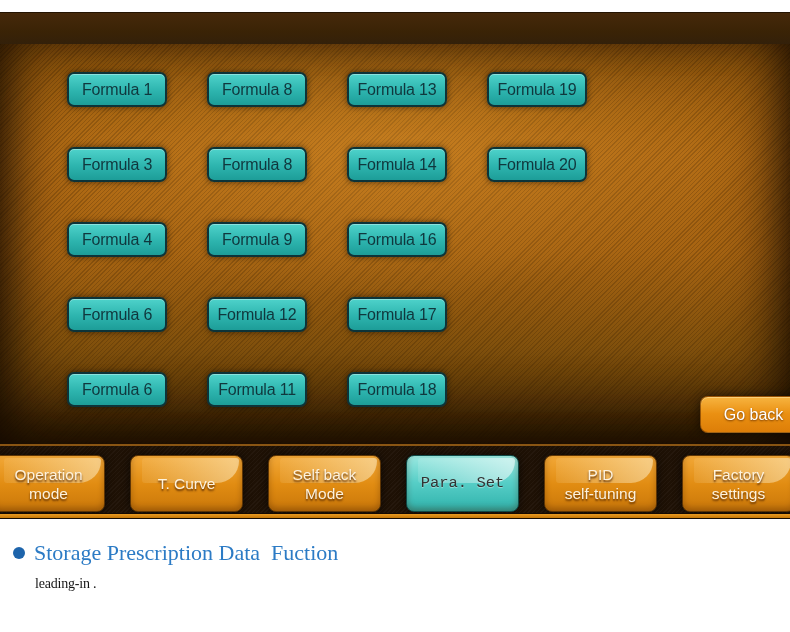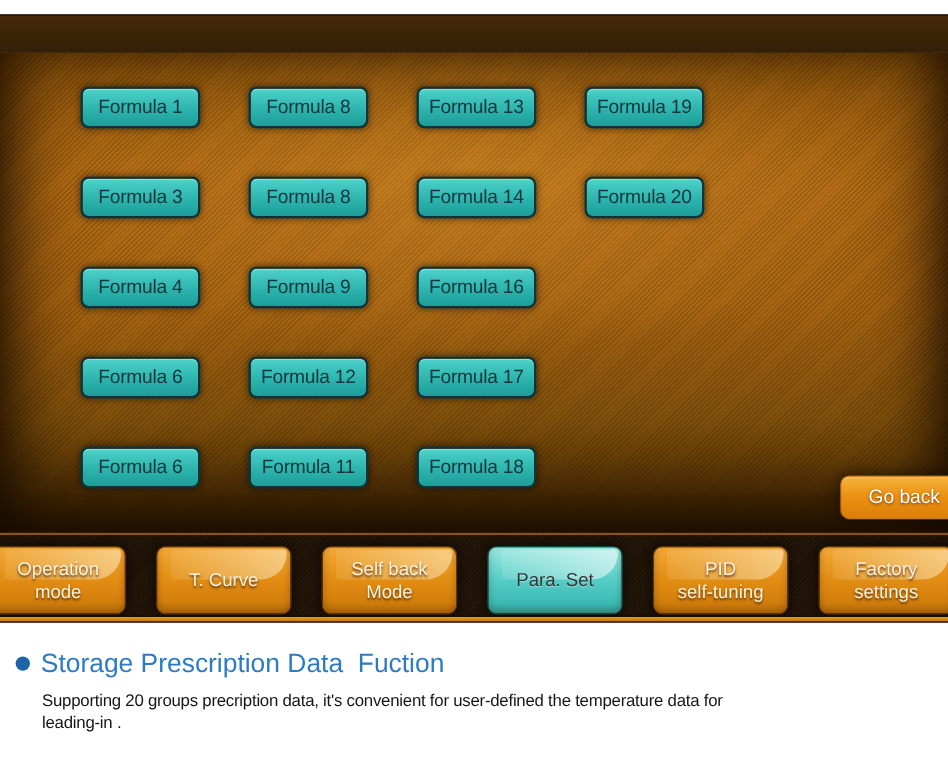--- a/index.html
+++ b/index.html
@@ -78,34 +78,35 @@
   }
   .nav-btn::before {
     content:""; position:absolute; left:10%; right:3%; top:2px; height:46%;
     background:linear-gradient(90deg, rgba(255,240,200,0.10), rgba(255,246,215,0.50));
     border-radius:6px 6px 45px 6px; pointer-events:none;
   }
   .nav-btn.active {
     background:linear-gradient(180deg,#9ae8e0 0%,#57cec7 48%,#2fb2ab 100%);
     color:#333333; text-shadow:0 1px 1px rgba(255,255,255,0.45);
     border-color:#0f4a47;
+    font-family:Liberation Mono, monospace;
   }
   .nav-btn.active::before {
     background:linear-gradient(90deg, rgba(255,255,255,0.12), rgba(255,255,255,0.55));
   }
   .nav-btn span { position:relative; z-index:1; }
 
   .bottom-strip {
     position:absolute; left:0; top:501px; width:100%; height:6px;
     background:linear-gradient(180deg,#ea9a20,#c47708);
     border-top:1px solid #140a01; border-bottom:1px solid #140a01;
   }
 
   
-  .caption { position:absolute; left:0; top:519px; width:790px; height:113px; background:#ffffff; }
+  .caption { position:absolute; left:0; top:519px; width:790px; height:113px; background:#ffffff;font-family:Liberation Serif, serif; }
   .caption-title-row { position:absolute; left:13px; top:21px; display:flex; align-items:center; }
   .bullet-icon { width:12px; height:12px; border-radius:50%; background:#1d64ab; flex:0 0 auto; }
   .caption-title { margin-left:9px; color:#2c7bc5; font-size:22px; white-space:pre; }
   .caption-body { position:absolute; left:35px; top:55px; color:#151515; font-size:14px; line-height:19px; letter-spacing:-0.2px; }
   .caption-body div { white-space:nowrap; }
 </style>
 </head>
 <body>
 
 <div class="screen">
@@ -170,18 +171,17 @@
 
     <div class="bottom-strip"></div>
   </div>
 
   <div class="caption">
     <div class="caption-title-row">
       <span class="bullet-icon"></span>
       <span class="caption-title">Storage Prescription Data  Fuction</span>
     </div>
     <div class="caption-body">
-      <div>Supporting 20 groups precription data, it's convenient for user-defined the temperature data for</div>
       <div>leading-in .</div>
     </div>
   </div>
 
 </div>
 
 </body></html>

